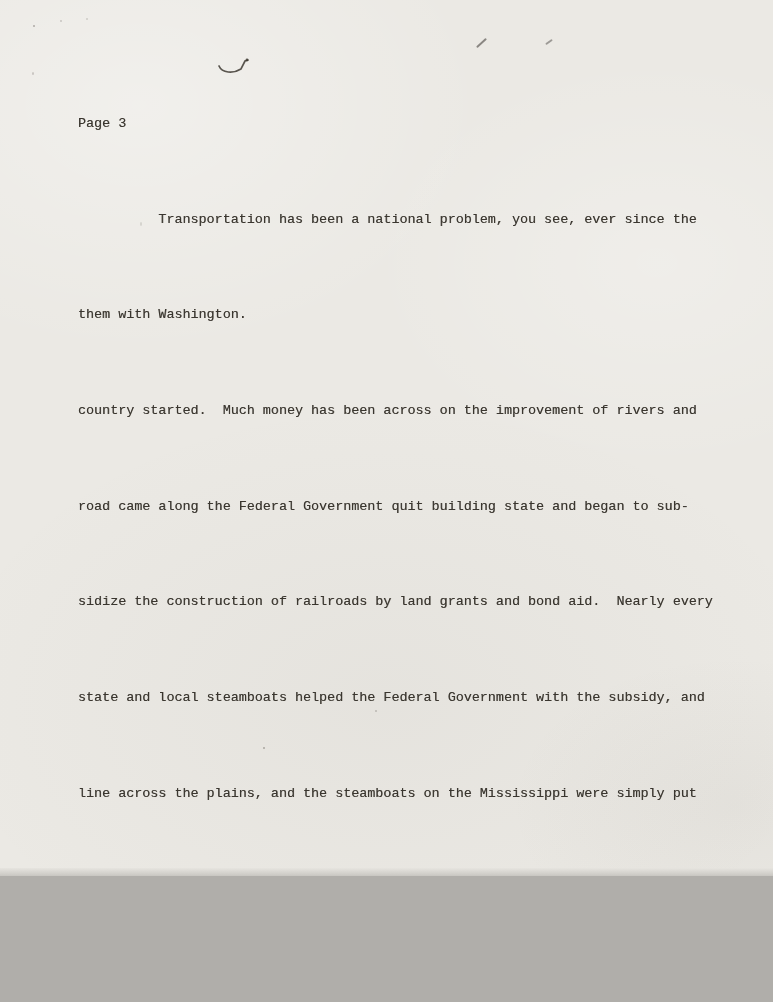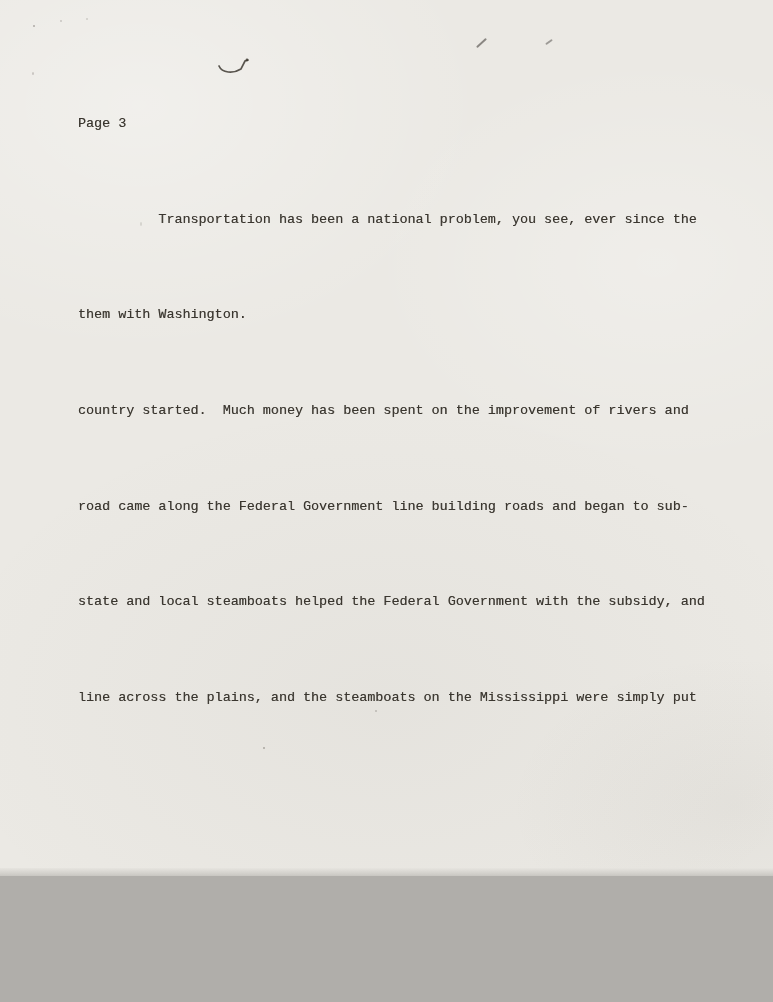--- a/index.html
+++ b/index.html
@@ -39,22 +39,23 @@
 </style>
 </head>
 <body>
 
 <div class="paper">
 
   <div class="text-block">
     <div class="typed-line">Page 3</div>
     <div class="typed-line">          Transportation has been a national problem, you see, ever since the</div>
     <div class="typed-line">them with Washington.</div>
-    <div class="typed-line">country started.  Much money has been spent on the improvement of rivers and</div>
-    <div class="typed-line">road came along the Federal Government line building roads and began to sub-</div>
+    <div class="typed-line">country started.  Much money has been across on the improvement of rivers and</div>
+    <div class="typed-line">road came along the Federal Government quit building state and began to sub-</div>
+    <div class="typed-line">sidize the construction of railroads by land grants and bond aid.  Nearly every</div>
     <div class="typed-line">state and local steamboats helped the Federal Government with the subsidy, and</div>
     <div class="typed-line">line across the plains, and the steamboats on the Mississippi were simply put</div>
     
     
     
     
     
     
     
     

